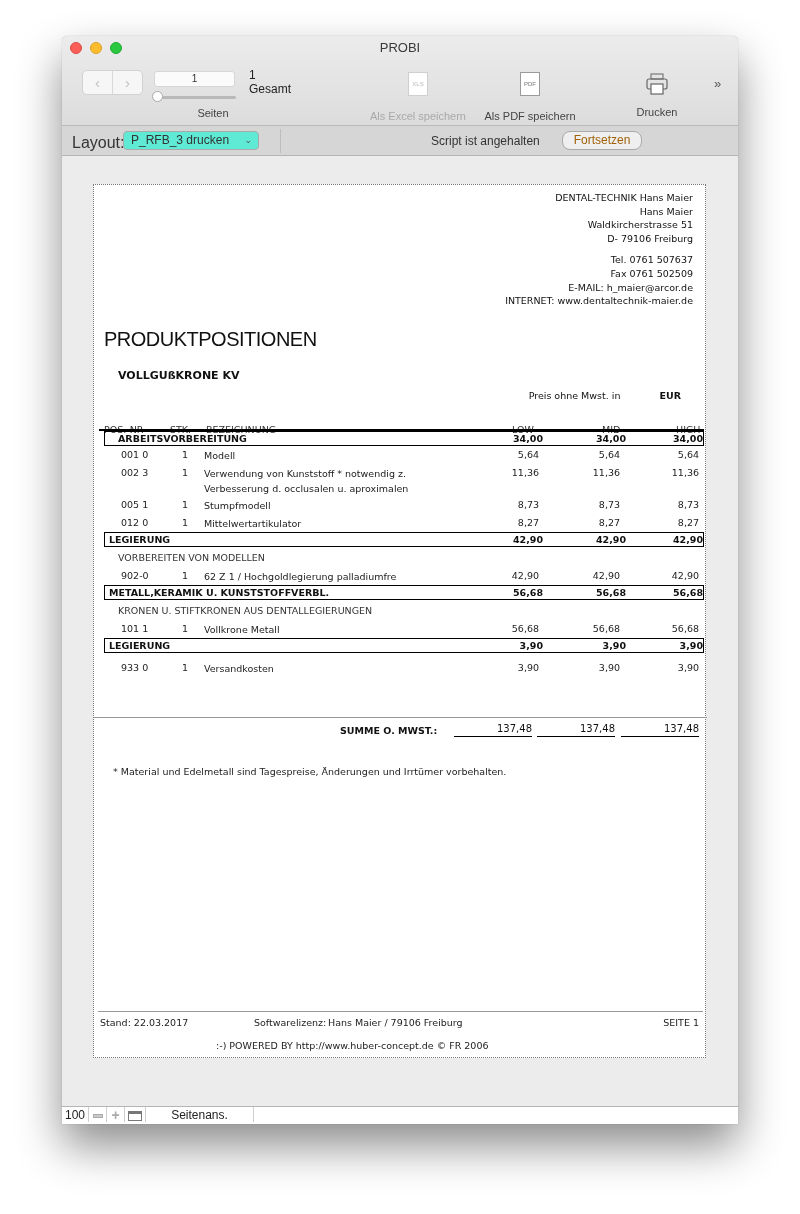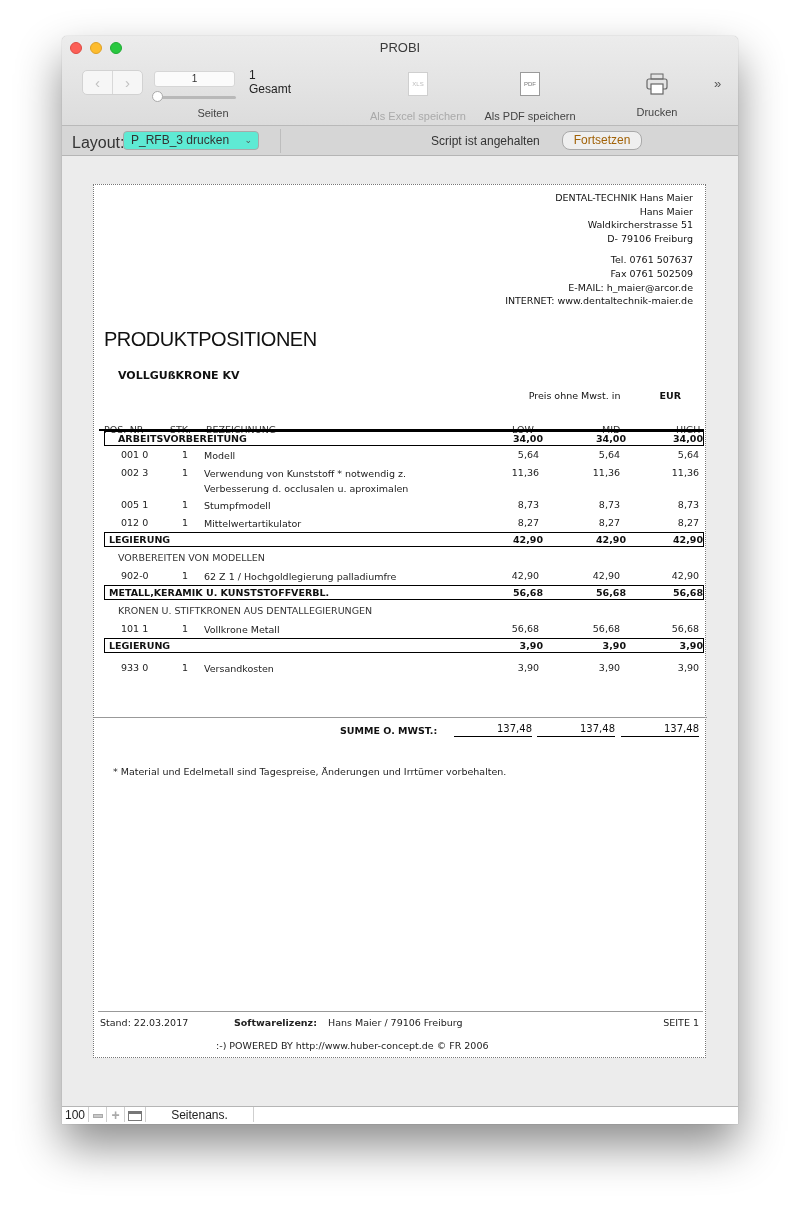--- a/index.html
+++ b/index.html
@@ -126,21 +126,21 @@
 
   .sum-rule { position: absolute; left: 0; top: 532px; width: 613px; height: 1px; background: #999; }
   .sum-label { position: absolute; left: 246px; top: 540px; font-size: 9.5px; font-weight: bold; }
   .sum-val { position: absolute; top: 538px; width: 78px; text-align: right; font-size: 10px; border-bottom: 1px solid #000; height: 14px; }
   .sv1 { left: 360px; } .sv2 { left: 443px; } .sv3 { left: 527px; }
 
   .footnote { position: absolute; left: 19px; top: 581px; font-size: 9.5px; color: #222; }
 
   .foot-rule { position: absolute; left: 4px; top: 826px; width: 605px; height: 1px; background: #999; }
   .foot { position: absolute; top: 832px; font-size: 9.5px; color: #222; }
-  .f-stand { left: 6px; } .f-lic { left: 140px; font-weight: bold; } .f-lic2 { left: 234px; } .f-page { right: 6px; }
+  .f-stand { left: 6px; } .f-lic { left: 160px; } .f-lic2 { left: 234px; } .f-page { right: 6px; }
   .f-powered { position: absolute; left: 122px; top: 855px; font-size: 9.5px; color: #222; }
 
   .statusbar {
     position: absolute; left: 0; top: 1070px; width: 676px; height: 18px;
     background: #fff; border-top: 1px solid #b5b5b5; font-size: 12px; color: #222;
   }
   .sb-cell { position: absolute; top: 0; height: 15px; line-height: 17px; border-right: 1px solid #cfcfcf; text-align: center; }
   .sb-zoom { left: 0; width: 27px; }
   .sb-minus { left: 27px; width: 18px; }
   .sb-plus { left: 45px; width: 18px; }

